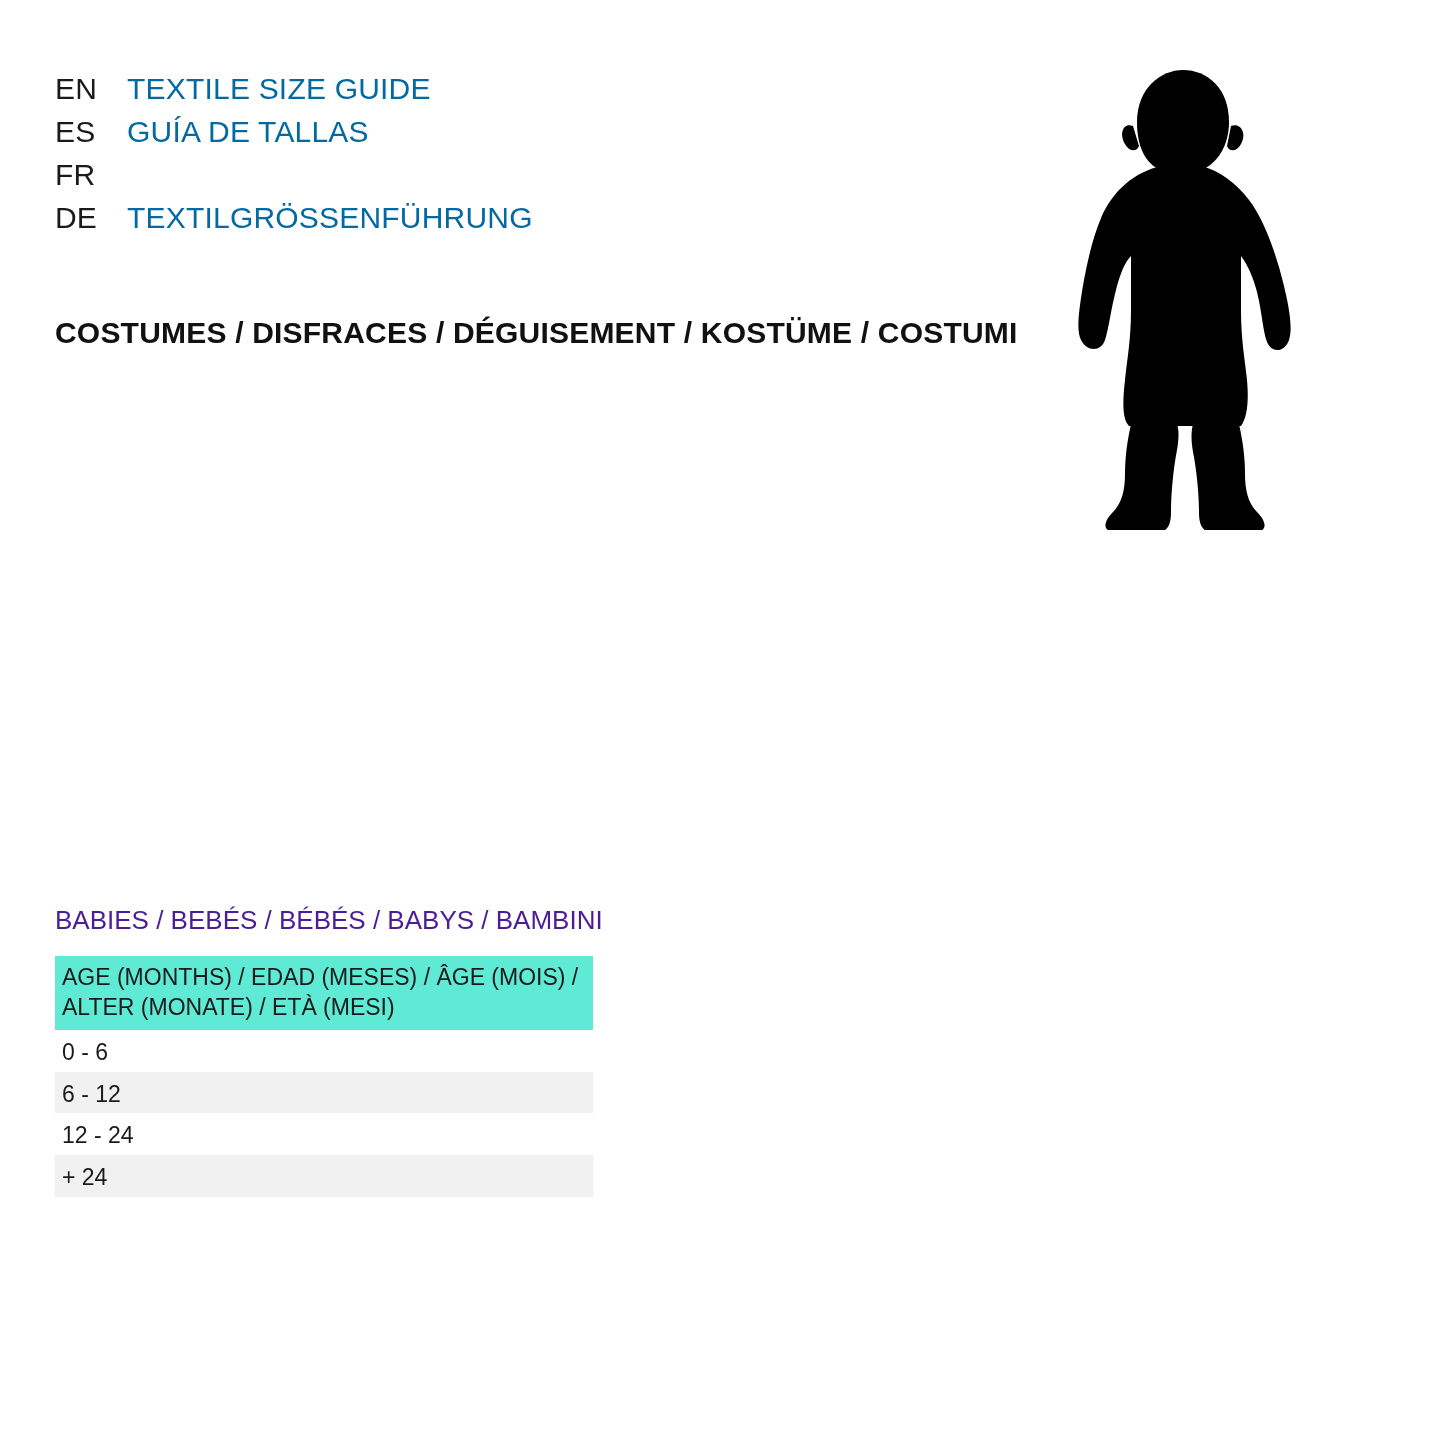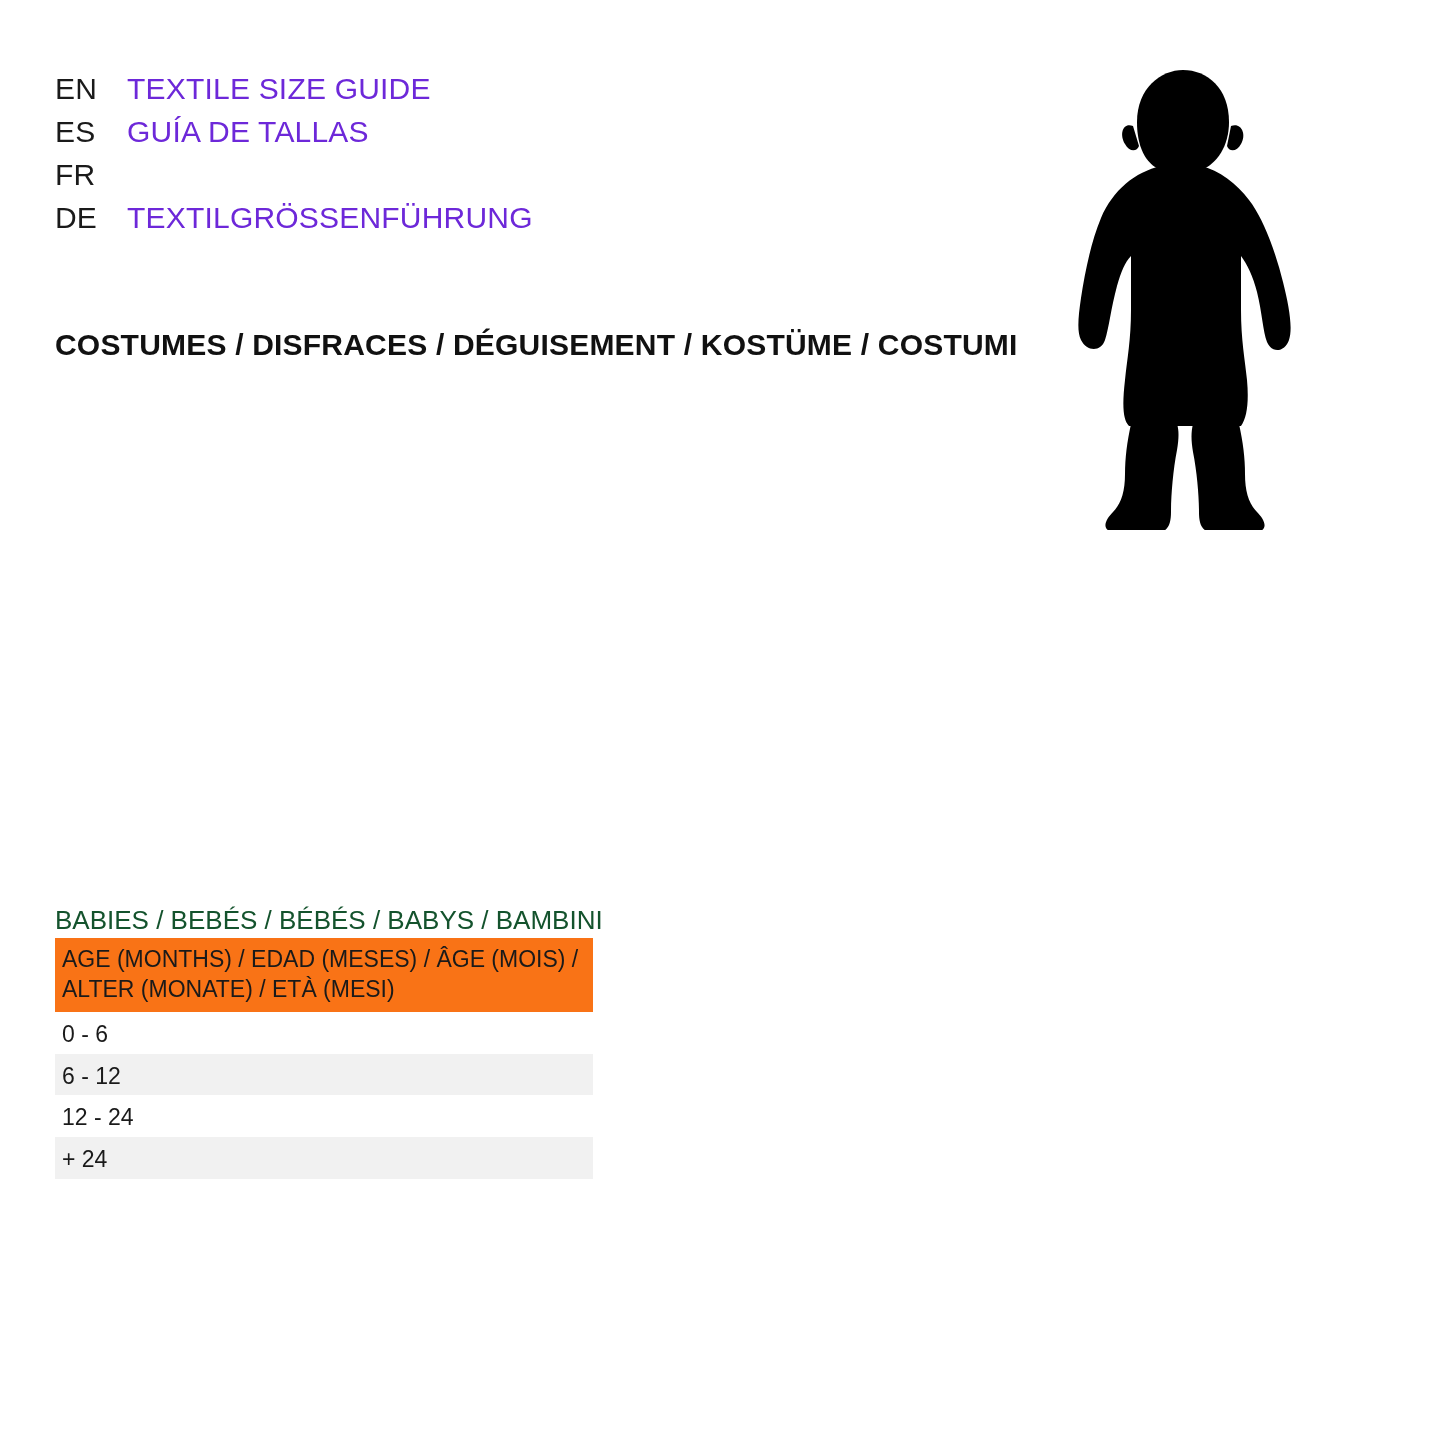--- a/index.html
+++ b/index.html
@@ -35,29 +35,29 @@
   }
   .lang-code {
     width: 72px;
     font-size: 30px;
     letter-spacing: 0.2px;
     color: #1a1a1a;
   }
   .lang-text {
     font-size: 30px;
     letter-spacing: 0.2px;
-    color: #6d28d9;
+    color: #0369a1;
     white-space: nowrap;
   }
 
   
   .category {
     position: absolute;
     left: 55px;
-    top: 328px;
+    top: 316px;
     font-size: 30px;
     font-weight: bold;
     letter-spacing: 0.2px;
     color: #111111;
     white-space: nowrap;
   }
 
   
   .silhouette {
     position: absolute;
@@ -69,31 +69,31 @@
 
   
   .table-section {
     position: absolute;
     left: 55px;
     top: 905px;
     width: 540px;
   }
   .table-title {
     font-size: 26px;
-    color: #14532d;
-    margin-bottom: 2px;
+    color: #4c1d95;
+    margin-bottom: 20px;
     white-space: nowrap;
   }
   .size-table {
     border-collapse: collapse;
     width: 538px;
     table-layout: fixed;
   }
   .size-table th {
-    background: #f97316;
+    background: #5eead4;
     text-align: left;
     font-weight: normal;
     font-size: 23px;
     color: #1a1a1a;
     padding: 7px 0 7px 7px;
     line-height: 1.30;
   }
   .size-table td {
     font-size: 23px;
     color: #1a1a1a;

